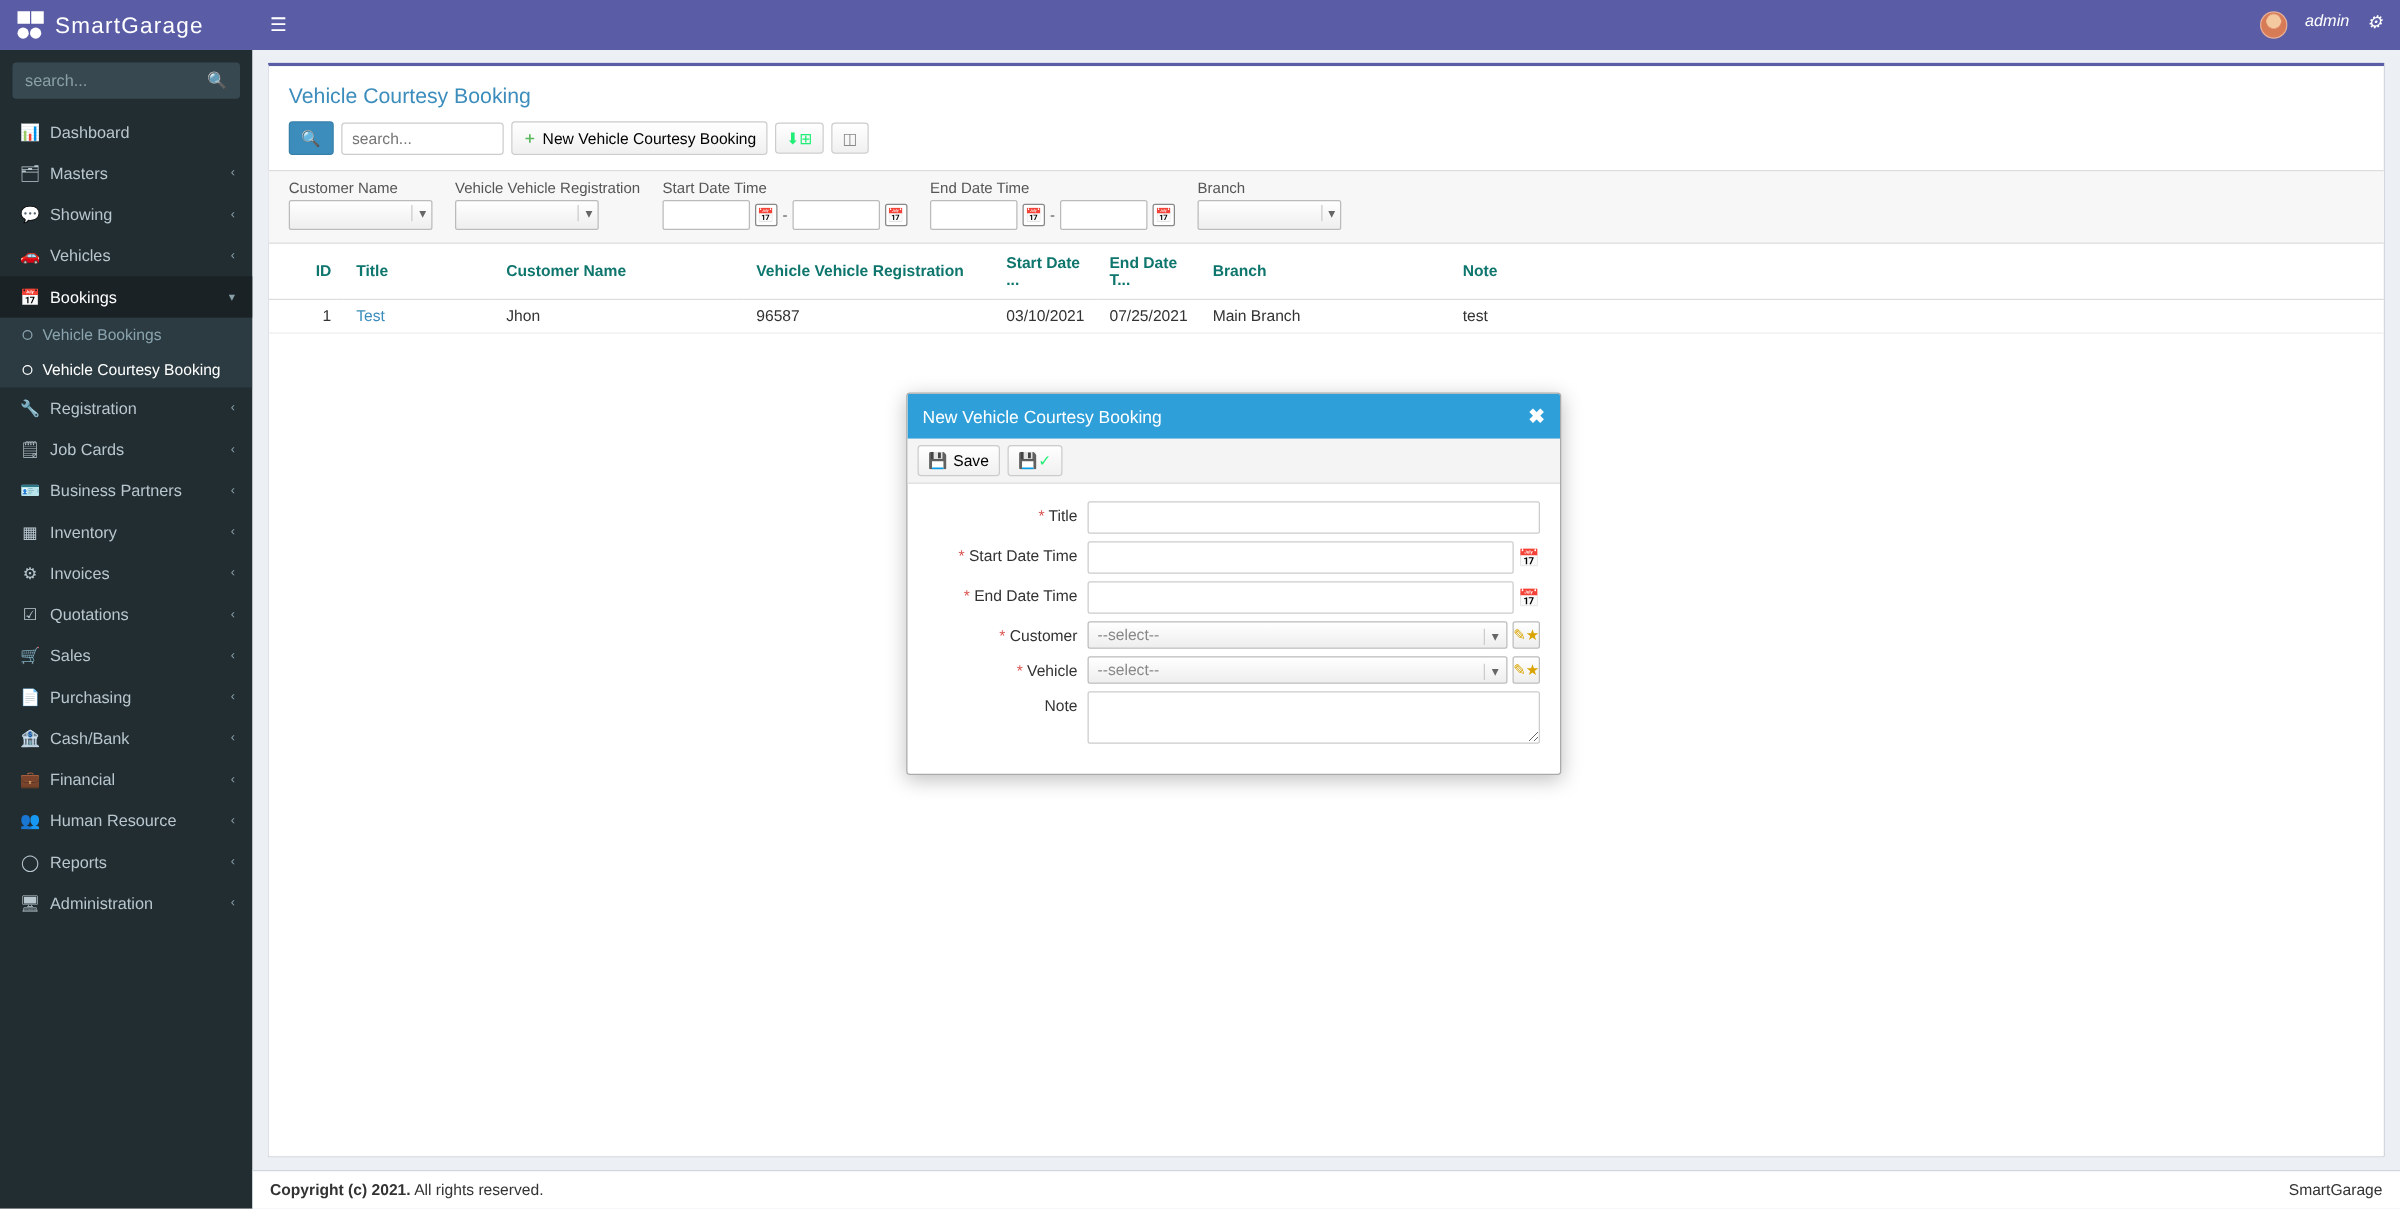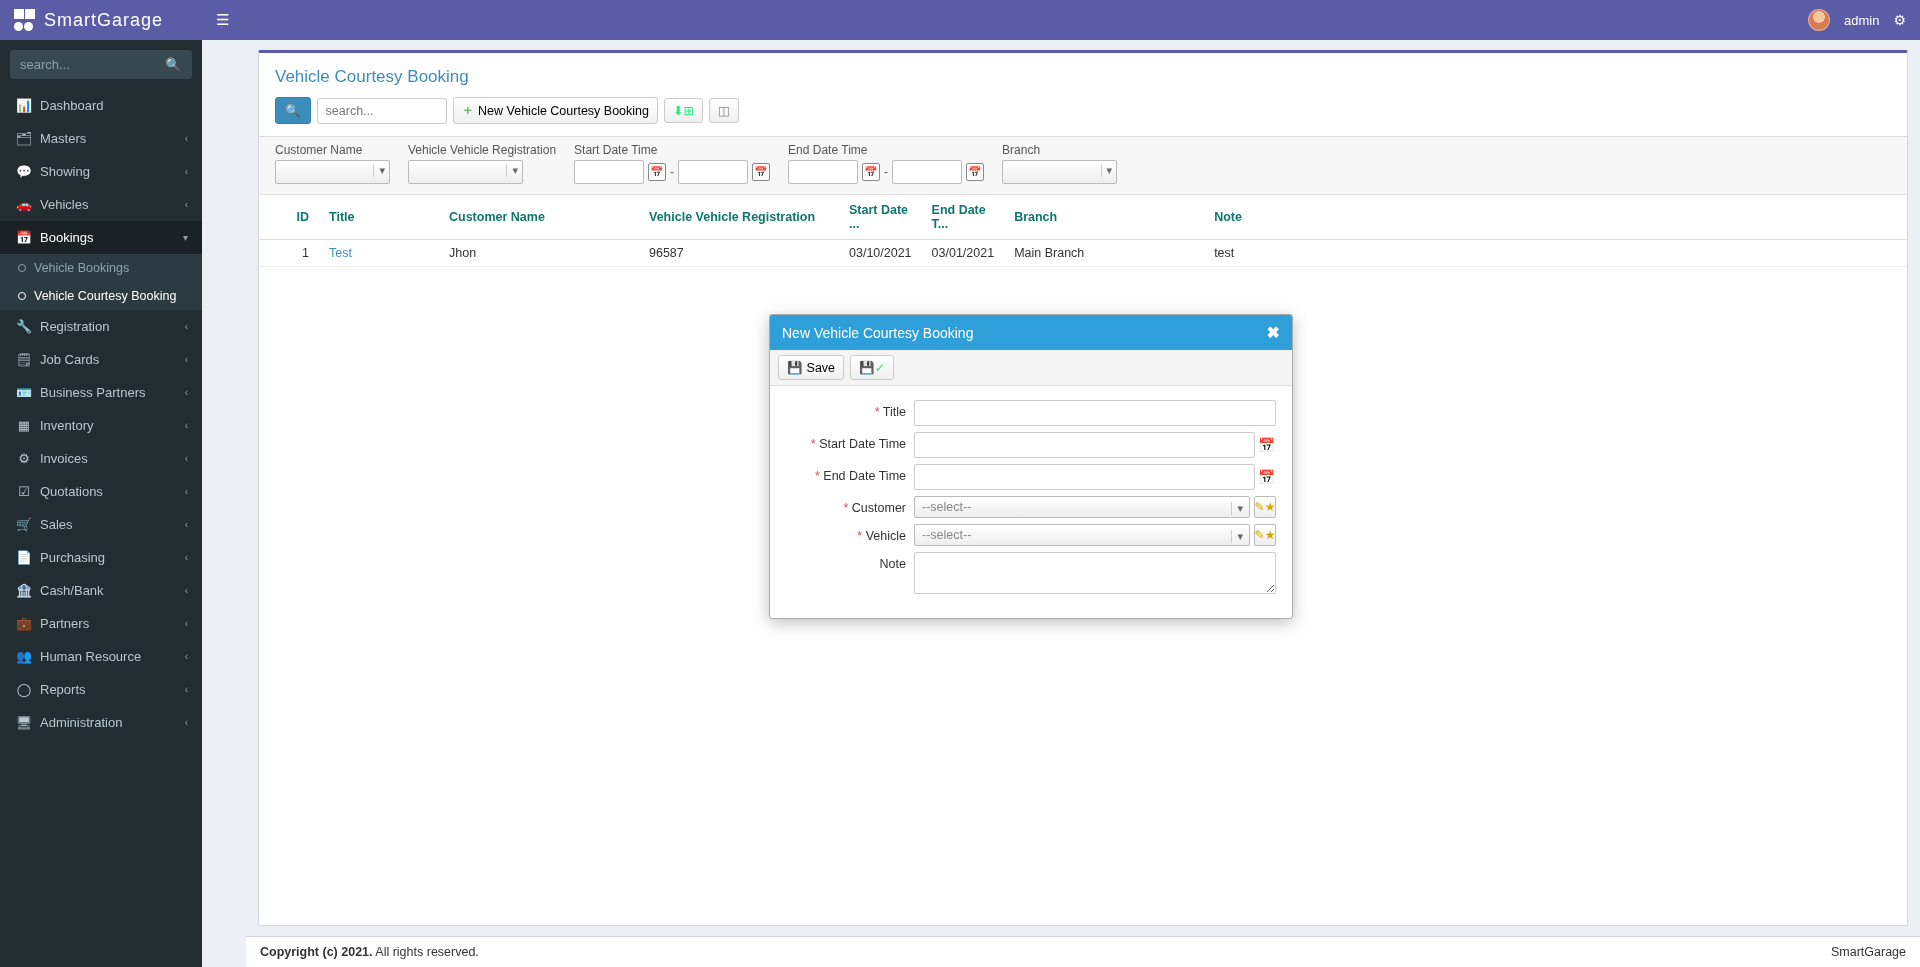--- a/index.html
+++ b/index.html
@@ -4,26 +4,26 @@
 <style>
 * { box-sizing: border-box; margin: 0; padding: 0; }
 body { font-family: "Helvetica Neue", Arial, sans-serif; font-size: 13px; color: #333; background: #ecf0f5; overflow: hidden; }
 .topbar { height: 40px; background: #5a5da5; display: flex; align-items: center; color: #fff; }
 .logo { width: 202px; height: 40px; background: #5a5da5; display: flex; align-items: center; padding-left: 14px; font-size: 18px; font-weight: 300; letter-spacing: 1px; }
 .logo-icon { display: inline-flex; flex-wrap: wrap; width: 22px; height: 22px; margin-right: 8px; }
 .logo-icon span { display: block; background: #fff; }
 .logo-icon .sq { width: 10px; height: 10px; margin: 0 1px 1px 0; }
 .logo-icon .ci { width: 9px; height: 9px; border-radius: 50%; margin: 1px 1px 0 0; }
 .hamburger { padding: 0 14px; cursor: pointer; font-size: 15px; }
-.top-right { margin-left: auto; display: flex; align-items: center; padding-right: 14px; gap: 14px; }
+.top-right { margin-left: auto; display: flex; padding-right: 14px; gap: 14px; font-style: italic; }
 .avatar { width: 22px; height: 22px; border-radius: 50%; background: radial-gradient(circle at 50% 35%, #f4c9a0 0 35%, #d77a56 36% 100%); border: 1px solid rgba(255,255,255,.4); }
 .username { font-size: 13px; }
 .settings-ico { font-size: 14px; cursor: pointer; }
 
-.layout { display: flex; height: calc(100vh - 40px); gap: 44px; }
+.layout { display: flex; height: calc(100vh - 40px); }
 .sidebar { width: 202px; background: #222d32; color: #b8c7ce; display: flex; flex-direction: column; }
 .side-search { margin: 10px; position: relative; }
 .side-search input { width: 100%; background: #374850; border: none; color: #ccc; padding: 7px 30px 7px 10px; border-radius: 3px; font-size: 13px; }
 .side-search input::placeholder { color: #8aa0a8; }
 .side-search .si { position: absolute; right: 10px; top: 7px; color: #8aa0a8; }
 .menu { list-style: none; flex: 1; overflow-y: auto; }
 .menu > li { }
 .menu > li > a { display: flex; align-items: center; padding: 9px 14px; color: #b8c7ce; text-decoration: none; font-size: 13px; position: relative; }
 .menu > li.active > a { background: #1a2226; color: #fff; }
 .menu .mi { width: 20px; text-align: center; margin-right: 6px; font-size: 13px; }
@@ -221,21 +221,21 @@
         <li>
           <a>
             <span class="mi">🏦</span>
             <span>Cash/Bank</span>
             <span class="chev">‹</span>
           </a>
         </li>
         <li>
           <a>
             <span class="mi">💼</span>
-            <span>Partners</span>
+            <span>Financial</span>
             <span class="chev">‹</span>
           </a>
         </li>
         <li>
           <a>
             <span class="mi">👥</span>
             <span>Human Resource</span>
             <span class="chev">‹</span>
           </a>
         </li>
@@ -322,21 +322,21 @@
                   <th style="width: auto;">Note</th>
                 </tr>
               </thead>
             <tbody id="grid-body">
                 <tr>
                   <td class="idcol">1</td>
     <td><span class="link">Test</span></td>
     <td>Jhon</td>
     <td>96587</td>
     <td>03/10/2021</td>
-    <td>03/01/2021</td>
+    <td>07/25/2021</td>
     <td>Main Branch</td>
     <td>test</td>
                 </tr>
               </tbody>
           </table>
         </div>
 
 
         <div class="modal">
           <div class="modal-head">

